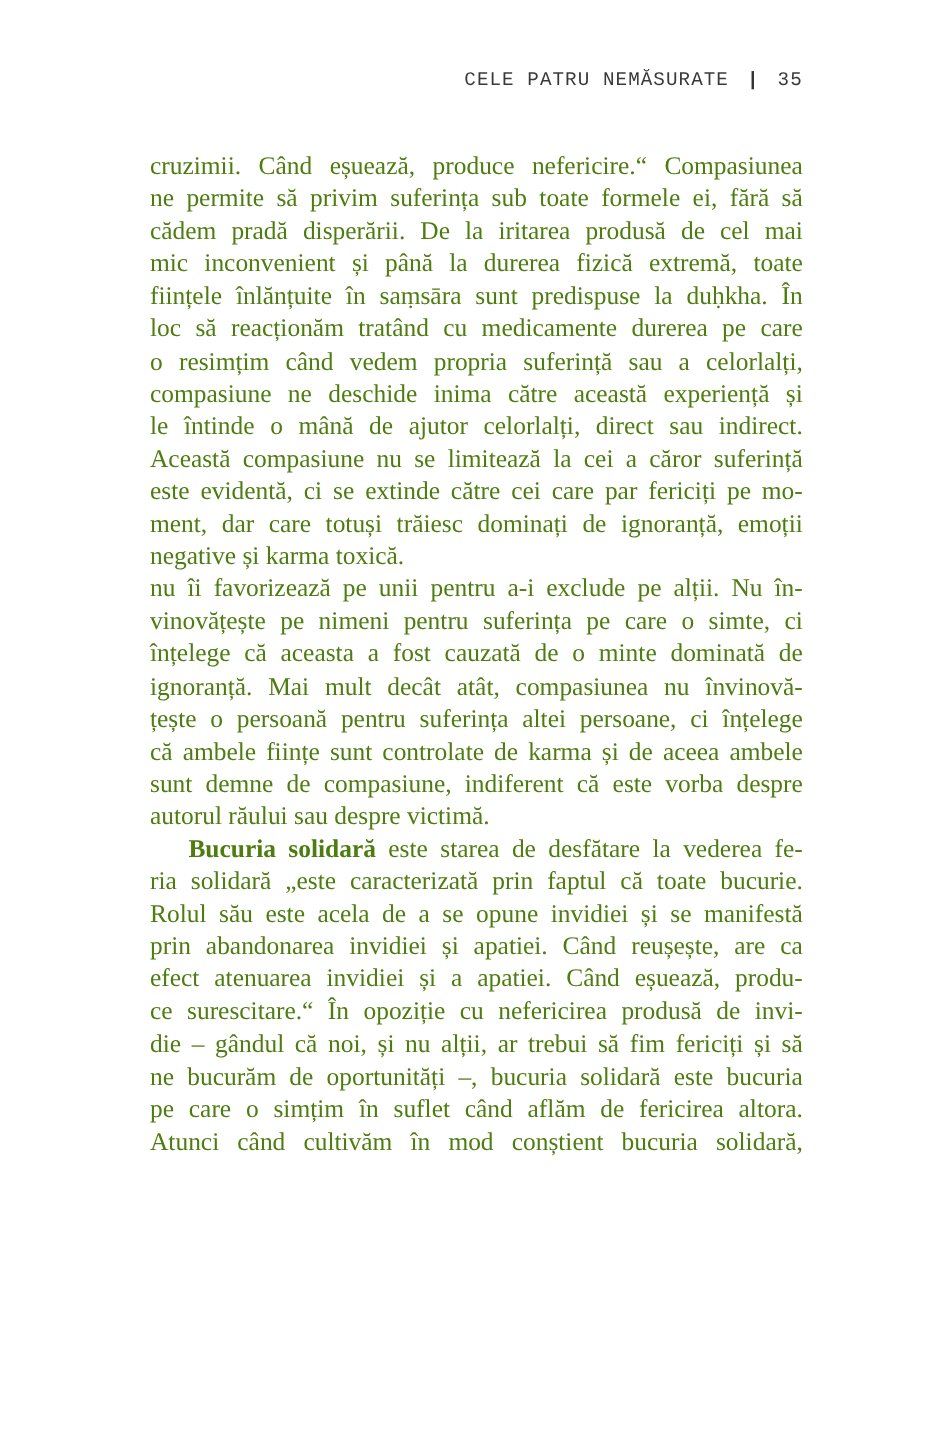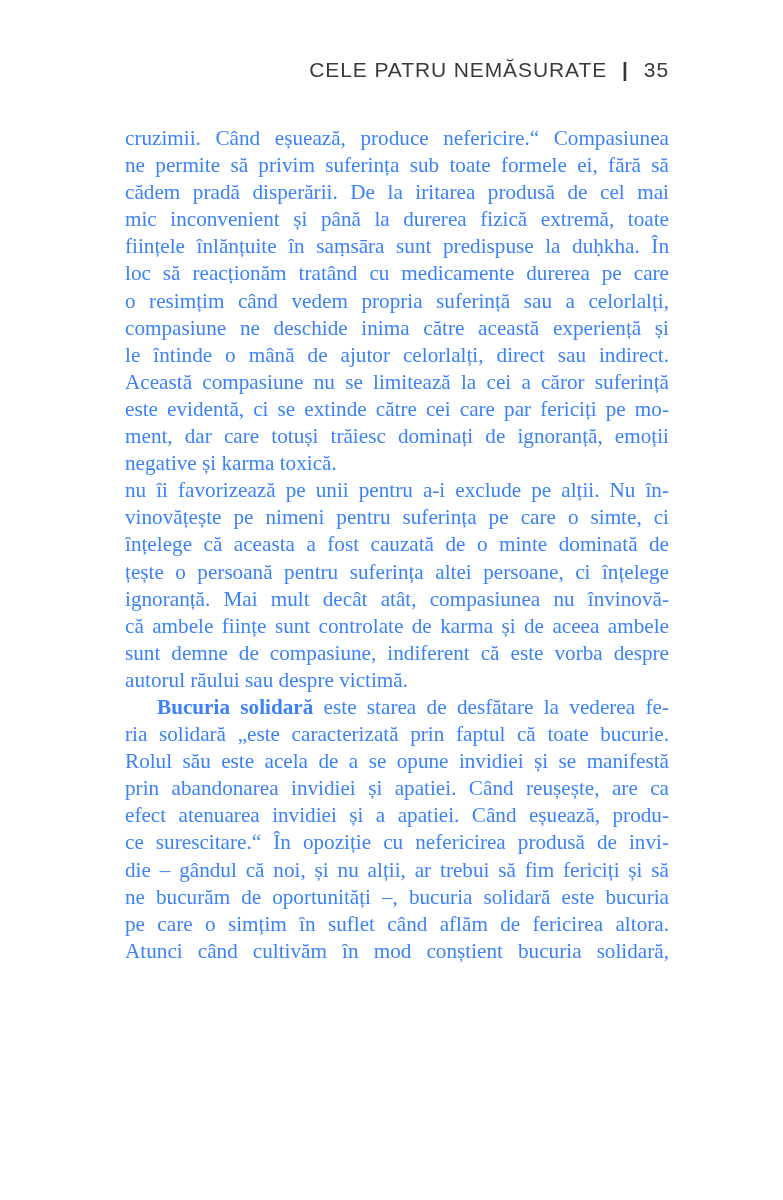--- a/index.html
+++ b/index.html
@@ -1,28 +1,28 @@
 <!DOCTYPE html>
 <html><head>
 <meta charset="utf-8">
 <style>
   html, body { margin: 0; padding: 0; background: #ffffff; }
   body { width: 783px; height: 1200px; position: relative; overflow: hidden; }
   .page { position: absolute; left: 0; top: 0; width: 783px; height: 1200px; background: #fff; }
   .running-head {
     position: absolute; top: 58px; right: 114px;
-    font-family: Liberation Sans, sans-serif;
-    font-size: 21px; letter-spacing: 0.9px; color: #3a3a3a;
+    font-family: Liberation Mono, monospace;
+    font-size: 16px; letter-spacing: 0.9px; color: #3a3a3a;
     white-space: nowrap;
   }
   .running-head .sep { display: inline-block; margin: 0 15px; font-weight: bold; color: #333; }
   .body-text {
     position: absolute; left: 125px; top: 125px; width: 544px;
     font-family: "Liberation Serif", "DejaVu Serif", serif;
-    font-size: 21.2px; line-height: 27.1px; color: #3b82f6;
+    font-size: 21.2px; line-height: 27.1px; color: #4d7c0f;
   }
   .line { display: block; text-align: justify; text-align-last: justify; white-space: nowrap; height: 27.1px; overflow: visible; }
   .line.last { text-align-last: left; }
   .line.indent { padding-left: 32px; }
   .bold { font-weight: bold; }
 </style>
 </head>
 <body>
 
 <div class="page">
@@ -43,22 +43,22 @@
       <span class="line">le întinde o mână de ajutor celorlalți, direct sau indirect.</span>
       <span class="line">Această compasiune nu se limitează la cei a căror suferință</span>
       <span class="line">este evidentă, ci se extinde către cei care par fericiți pe mo-</span>
       <span class="line">ment, dar care totuși trăiesc dominați de ignoranță, emoții</span>
       <span class="line last">negative și karma toxică.</span>
     </div>
     <div>
       <span class="line">nu îi favorizează pe unii pentru a-i exclude pe alții. Nu în-</span>
       <span class="line">vinovățește pe nimeni pentru suferința pe care o simte, ci</span>
       <span class="line">înțelege că aceasta a fost cauzată de o minte dominată de</span>
+      <span class="line">ignoranță. Mai mult decât atât, compasiunea nu învinovă-</span>
       <span class="line">țește o persoană pentru suferința altei persoane, ci înțelege</span>
-      <span class="line">ignoranță. Mai mult decât atât, compasiunea nu învinovă-</span>
       <span class="line">că ambele ființe sunt controlate de karma și de aceea ambele</span>
       <span class="line">sunt demne de compasiune, indiferent că este vorba despre</span>
       <span class="line last">autorul răului sau despre victimă.</span>
     </div>
     <div>
       <span class="line indent"><b class="bold">Bucuria solidară</b><span style="white-space: pre;"> este starea de desfătare la vederea fe-</span></span>
       <span class="line">ria solidară „este caracterizată prin faptul că toate bucurie.</span>
       <span class="line">Rolul său este acela de a se opune invidiei și se manifestă</span>
       <span class="line">prin abandonarea invidiei și apatiei. Când reușește, are ca</span>
       <span class="line">efect atenuarea invidiei și a apatiei. Când eșuează, produ-</span>

